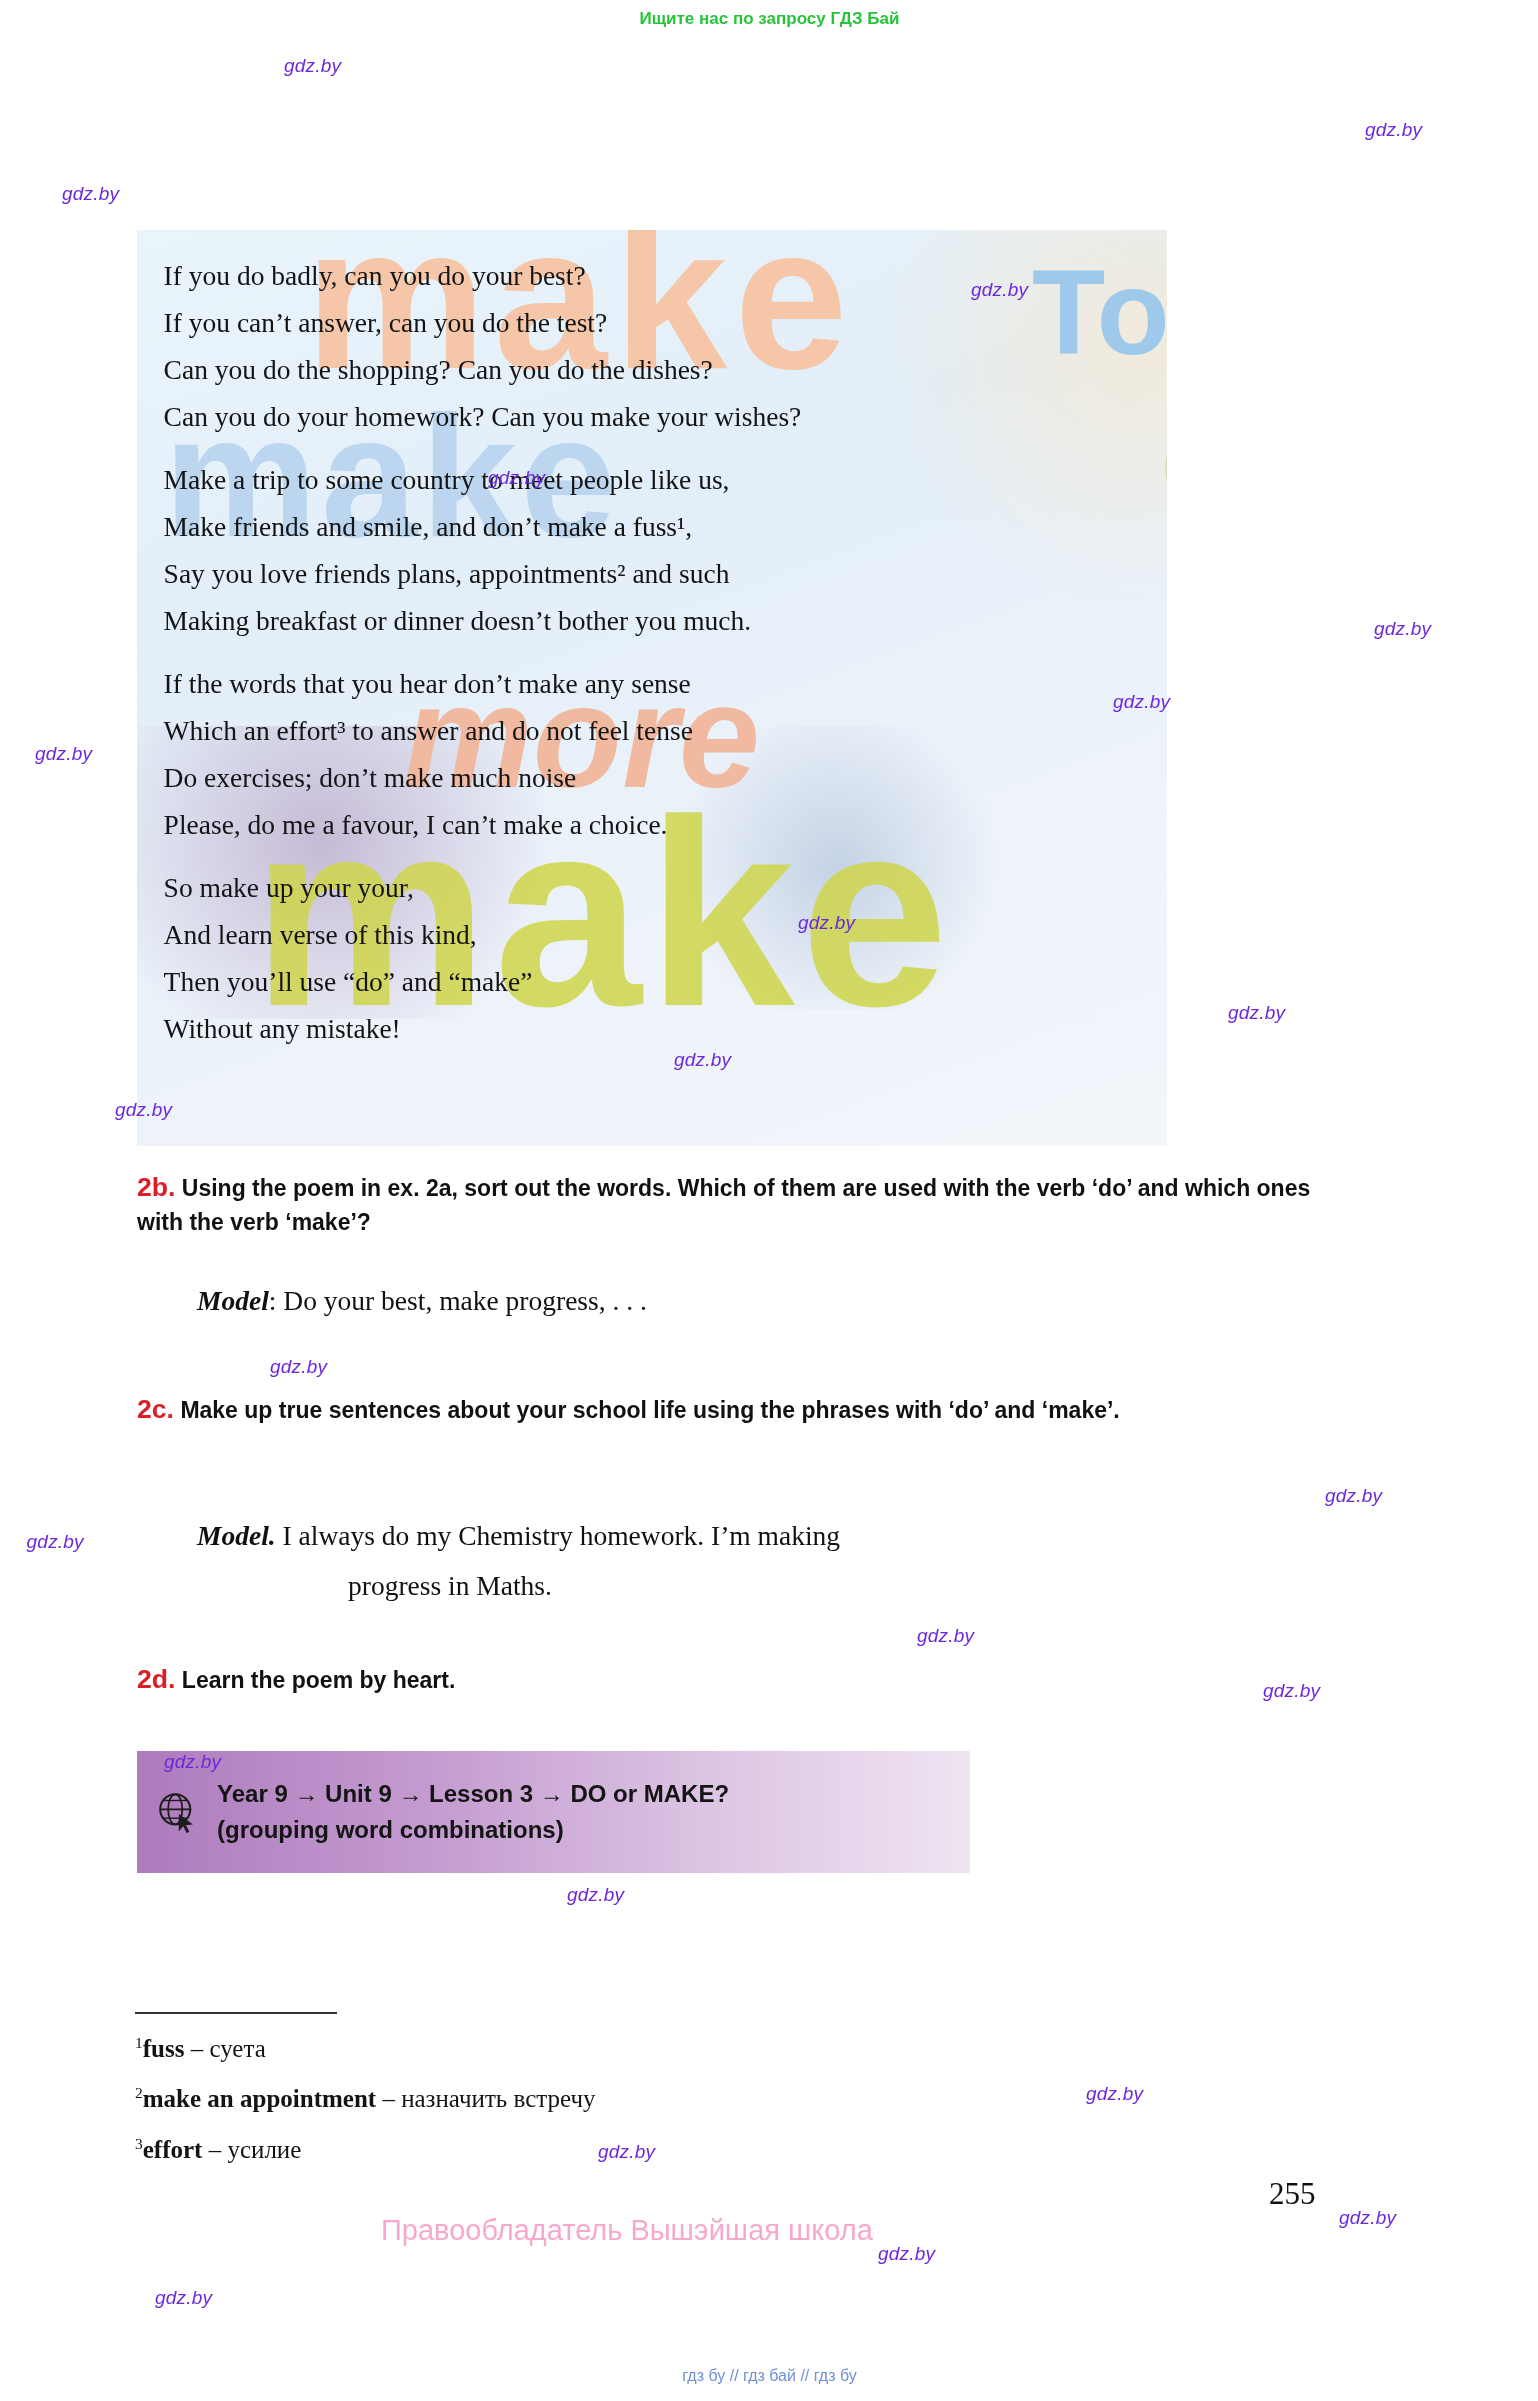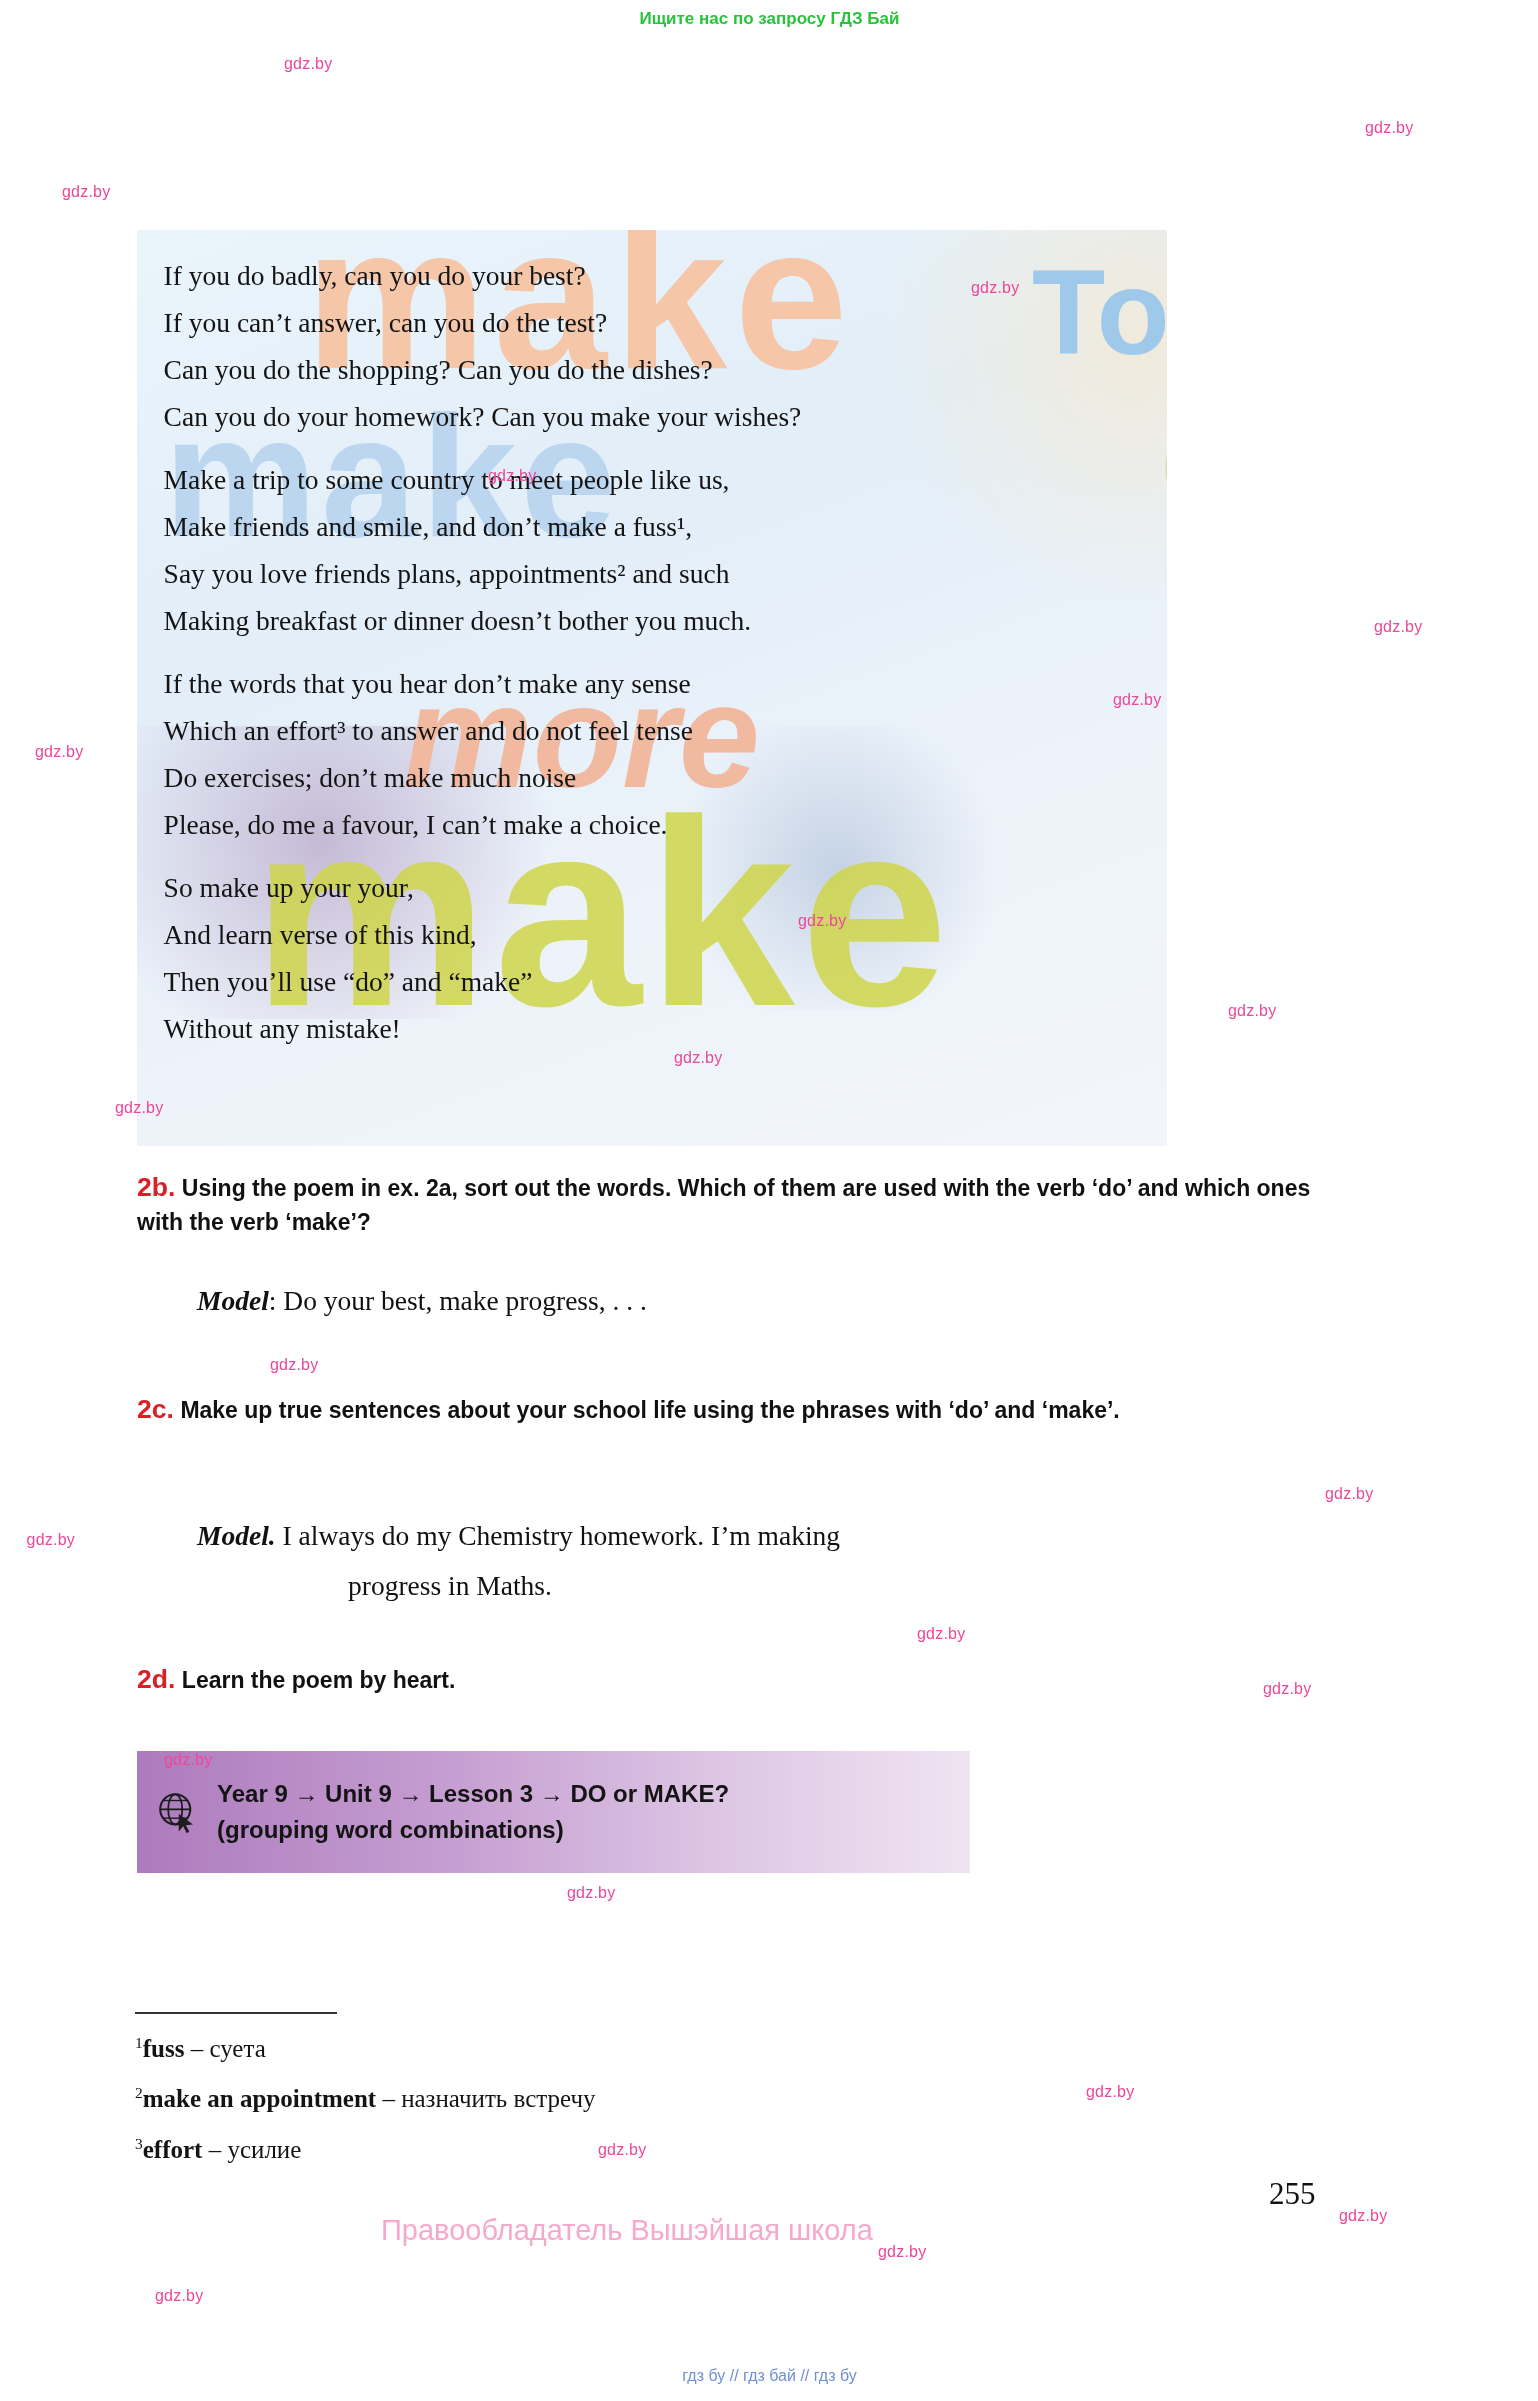--- a/index.html
+++ b/index.html
@@ -16,26 +16,27 @@
   }
   .page {
     position: relative;
     width: 1539px;
     height: 2401px;
   }
 
   
   .wm {
     position: absolute;
-    color: #ec4899;
-    font-family: "Liberation Sans", sans-serif;
-    font-size: 16px;
+    color: #6d28d9;
+    font-family: "Liberation Sans", sans-serif;
+    font-size: 19px;
     letter-spacing: 0.2px;
     user-select: none;
     white-space: nowrap;
+    font-style: italic;
   }
   .wm-top {
     position: absolute;
     top: 8.9px;
     left: 0;
     width: 100%;
     text-align: center;
     color: #27c43a;
     font-family: "Liberation Sans", sans-serif;
     font-size: 17px;

